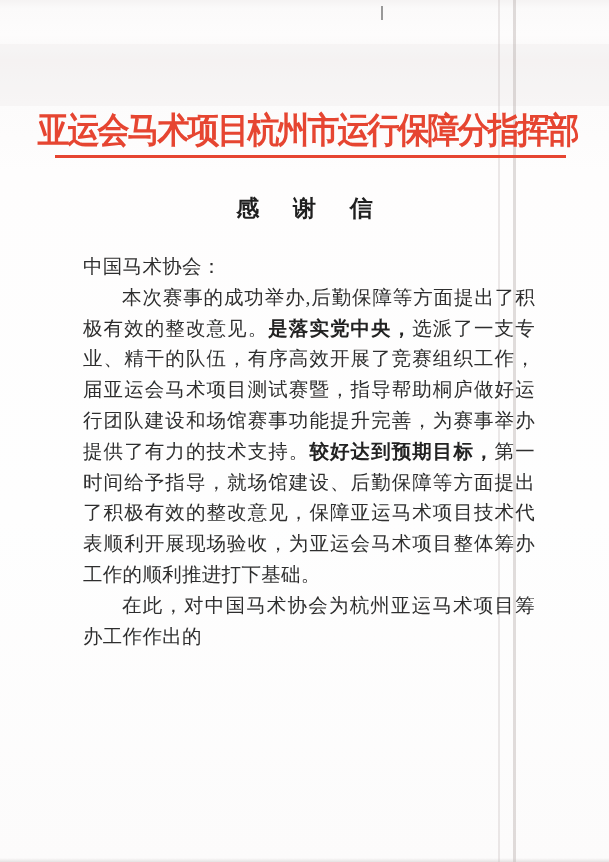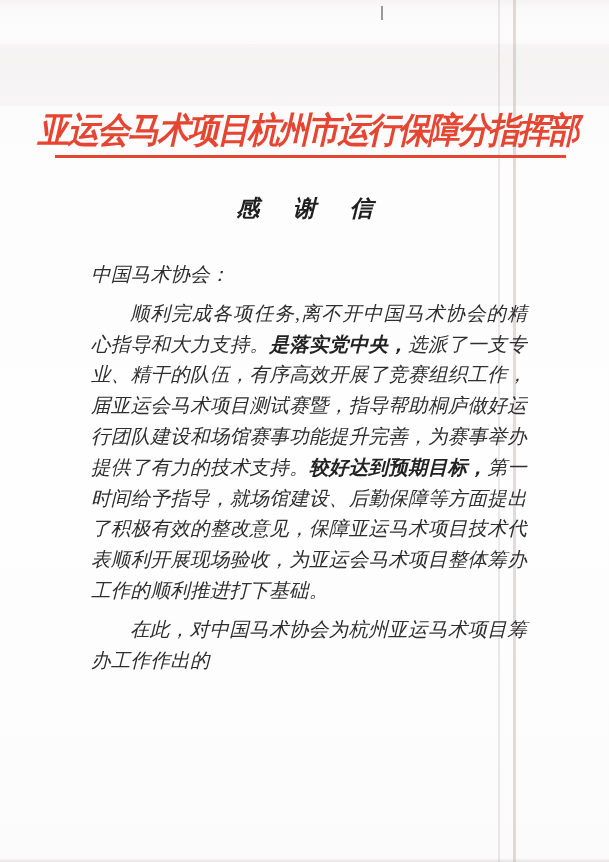--- a/index.html
+++ b/index.html
@@ -12,21 +12,20 @@
     width: 609px;
     height: 862px;
     overflow: hidden;
     background:
       linear-gradient(180deg,
         #f5f3f3 0%, #fbfafa 1%,
         #fdfcfc 4%, #f9f7f7 7%,
         #fcfbfb 12%, #fefdfd 20%,
         #fefefe 60%, #fcfbfb 100%);
     font-family: "Liberation Serif", "DejaVu Serif", serif;
-    font-style: italic;
   }
   
   .scan-line-1 {
     position: absolute;
     left: 498px; top: 0;
     width: 2px; height: 862px;
     background: rgba(193, 183, 181, 0.30);
   }
   .scan-line-2 {
     position: absolute;
@@ -95,21 +94,21 @@
     top: 252px;
     left: 83px;
     width: 452px;
     font-size: 19.5px;
     line-height: 30.8px;
     text-align: justify;
     color: #2e2e2e;
     letter-spacing: 0.3px;
   }
   .letter-body p {
-    margin: 8px;
+    margin: 0;
     text-indent: 2em;
   }
   .letter-body p.salutation {
     text-indent: 0;
   }
   .letter-body b {
     font-weight: bold;
     color: #222222;
   }
 </style>
@@ -127,18 +126,18 @@
   <div class="letterhead">
     <div class="letterhead-title" style="color: rgb(230, 69, 49);">亚运会马术项目杭州市运行保障分指挥部</div>
     <div class="letterhead-rule" style="background: rgb(230, 69, 49);"></div>
   </div>
 
   <h1 class="letter-title">感 谢 信</h1>
 
   <div class="letter-body">
     <p class="salutation">中国马术协会：</p>
     <div id="paragraphs">
-        <p><span>顺利完成各项任务,离不开中国马术协会的精心指导和大力支持。</span><b>是落实党中央，</b><span>选派了一支专业、精干的队伍，有序高效开展了竞赛组织工作，届亚运会马术项目测试赛暨，指导帮助桐庐做好运行团队建设和场馆赛事功能提升完善，为赛事举办提供了有力的技术支持。</span><b>较好达到预期目标，</b><span>第一时间给予指导，就场馆建设、后勤保障等方面提出了积极有效的整改意见，保障亚运马术项目技术代表顺利开展现场验收，为亚运会马术项目整体筹办工作的顺利推进打下基础。</span></p>
+        <p><span>本次赛事的成功举办,后勤保障等方面提出了积极有效的整改意见。</span><b>是落实党中央，</b><span>选派了一支专业、精干的队伍，有序高效开展了竞赛组织工作，届亚运会马术项目测试赛暨，指导帮助桐庐做好运行团队建设和场馆赛事功能提升完善，为赛事举办提供了有力的技术支持。</span><b>较好达到预期目标，</b><span>第一时间给予指导，就场馆建设、后勤保障等方面提出了积极有效的整改意见，保障亚运马术项目技术代表顺利开展现场验收，为亚运会马术项目整体筹办工作的顺利推进打下基础。</span></p>
         <p><span>在此，对中国马术协会为杭州亚运马术项目筹办工作作出的</span></p>
       </div>
   </div>
 
 </div>
 
 </body></html>

